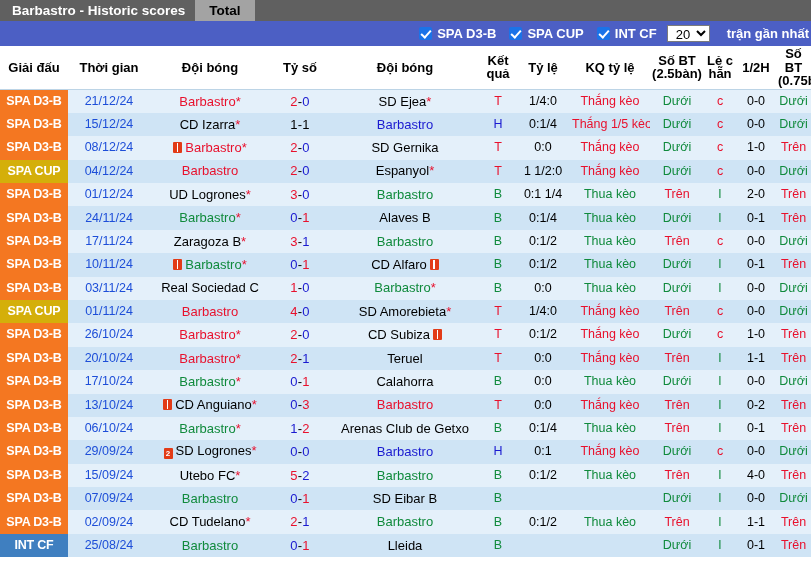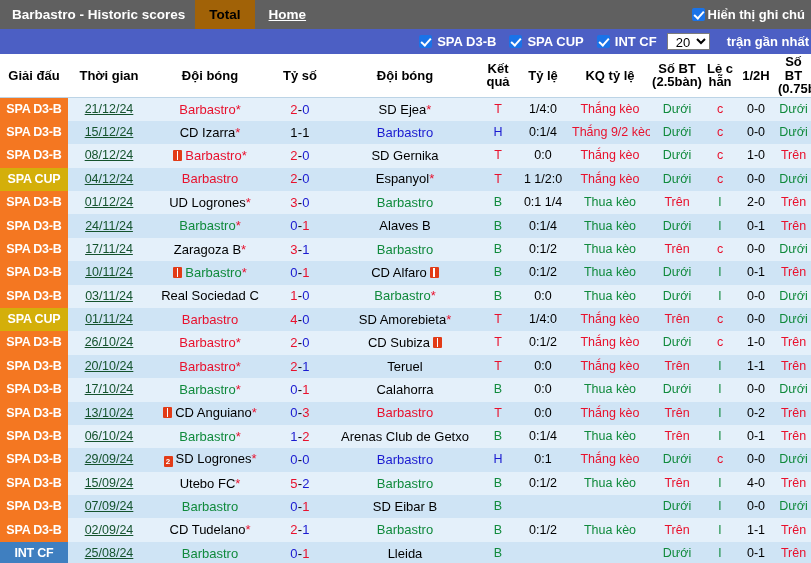--- a/index.html
+++ b/index.html
@@ -7,21 +7,21 @@
   html, body {
     margin: 0; padding: 0;
     width: 811px; height: 563px;
     overflow: hidden;
     background: #ffffff;
     font-family: "Liberation Sans", "DejaVu Sans", sans-serif;
   }
 
   
   .topbar {
-    height: 29px;
+    height: 21px;
     background: #606060;
     display: flex;
     align-items: stretch;
     position: relative;
   }
   .topbar-title {
     color: #ffffff;
     font-size: 13.5px;
     font-weight: bold;
     display: flex;
@@ -33,21 +33,21 @@
     display: flex;
     align-items: center;
     padding: 0 14px;
     font-size: 13.5px;
     font-weight: bold;
     color: #ffffff;
     white-space: nowrap;
     cursor: pointer;
   }
   .tab.active {
-    background: #a16207;
+    background: #a3a3a3;
     color: #000000;
   }
   .tab.link {
     text-decoration: underline;
     font-weight: bold;
   }
   .topbar-right {
     margin-left: auto;
     display: flex;
     align-items: center;
@@ -148,21 +148,21 @@
   td.league {
     color: #ffffff;
     font-weight: bold;
     font-size: 12.5px;
     letter-spacing: -0.2px;
   }
   tr.odd td.league, tr.even td.league { background: #f47721; }
   tr.odd td.league.cup, tr.even td.league.cup { background: #d4af0a; }
   tr.odd td.league.intcf, tr.even td.league.intcf { background: #3f7fc0; }
 
-  td.date { font-size: 12.5px; color: #14532d; text-decoration: underline; }
+  td.date { font-size: 12.5px; color: #1d4ed8; }
   td.team { font-size: 13px; margin-top: 43px; }
   td.score { font-size: 13px; font-weight: normal; letter-spacing: 0.3px; }
   td.small { font-size: 12.5px; }
 
   .c-red   { color: #e8112d; }
   .c-blue  { color: #1a1ad0; }
   .c-green { color: #108a3c; }
   .c-black { color: #000000; }
   .score .sep { color: #000; }
 
@@ -194,27 +194,20 @@
   }
   .card.num::after { display: none; }
 </style>
 </head>
 <body>
 
 <div class="topbar">
   <div class="topbar-title">Barbastro - Historic scores</div>
   <div class="tab active">
     <span>Total</span>
-  </div>
-  <div class="tab link">
-    <span>Home</span>
-  </div>
-  <div class="topbar-right">
-    <span class="cb"></span>
-    <span class="cb-label">Hiển thị ghi chú</span>
   </div>
 </div>
 
 <div class="filterbar">
   <span class="cb"></span>
   <span class="cb-label">SPA D3-B</span>
   <span class="cb"></span>
   <span class="cb-label">SPA CUP</span>
   <span class="cb"></span>
   <span class="cb-label">INT CF</span>
@@ -269,21 +262,21 @@
         <td class="small c-green">Dưới</td>
       </tr>
       <tr class="even">
         <td class="league">SPA D3-B</td>
         <td class="date">15/12/24</td>
         <td class="team"><span class="c-black">CD Izarra</span><span class="star">*</span></td>
         <td class="score"><span class="c-black">1</span><span class="sep">-</span><span class="c-black">1</span></td>
         <td class="team"><span class="c-blue">Barbastro</span></td>
         <td class="small c-blue">H</td>
         <td class="small c-black">0:1/4</td>
-        <td class="small c-red">Thắng 9/2 kèo</td>
+        <td class="small c-red">Thắng 1/5 kèo</td>
         <td class="small c-green">Dưới</td>
         <td class="small c-red">c</td>
         <td class="small c-black">0-0</td>
         <td class="small c-green">Dưới</td>
       </tr>
       <tr class="odd">
         <td class="league">SPA D3-B</td>
         <td class="date">08/12/24</td>
         <td class="team"><span class="card"></span><span class="c-red">Barbastro</span><span class="star">*</span></td>
         <td class="score"><span class="c-red">2</span><span class="sep">-</span><span class="c-blue">0</span></td>

